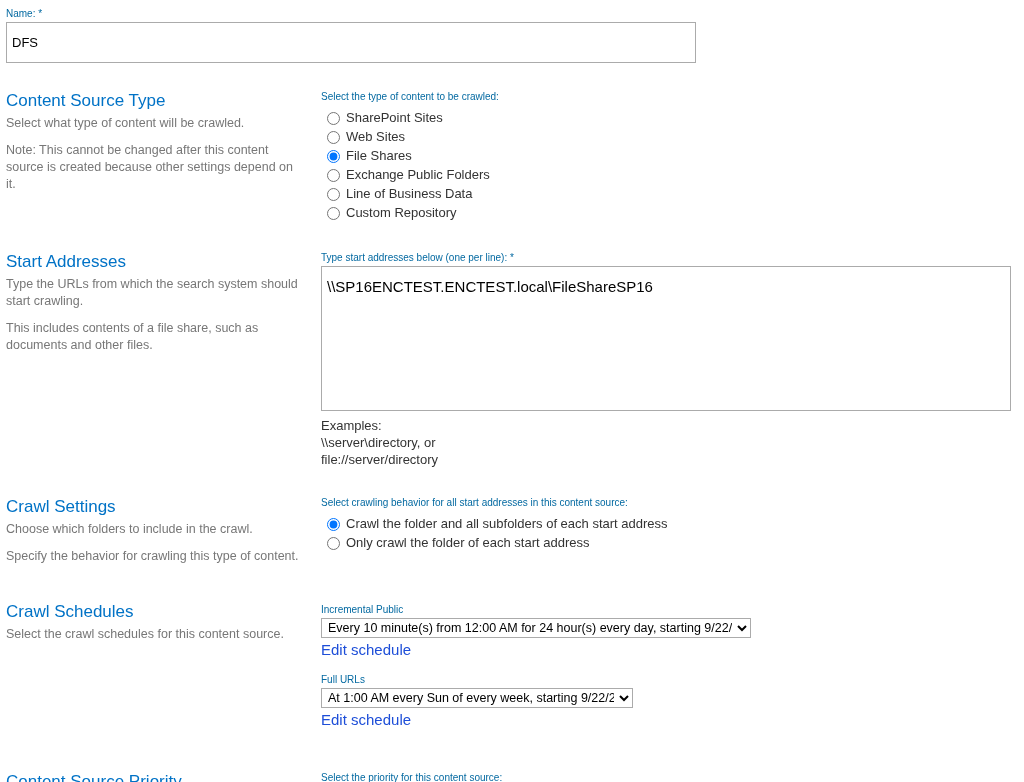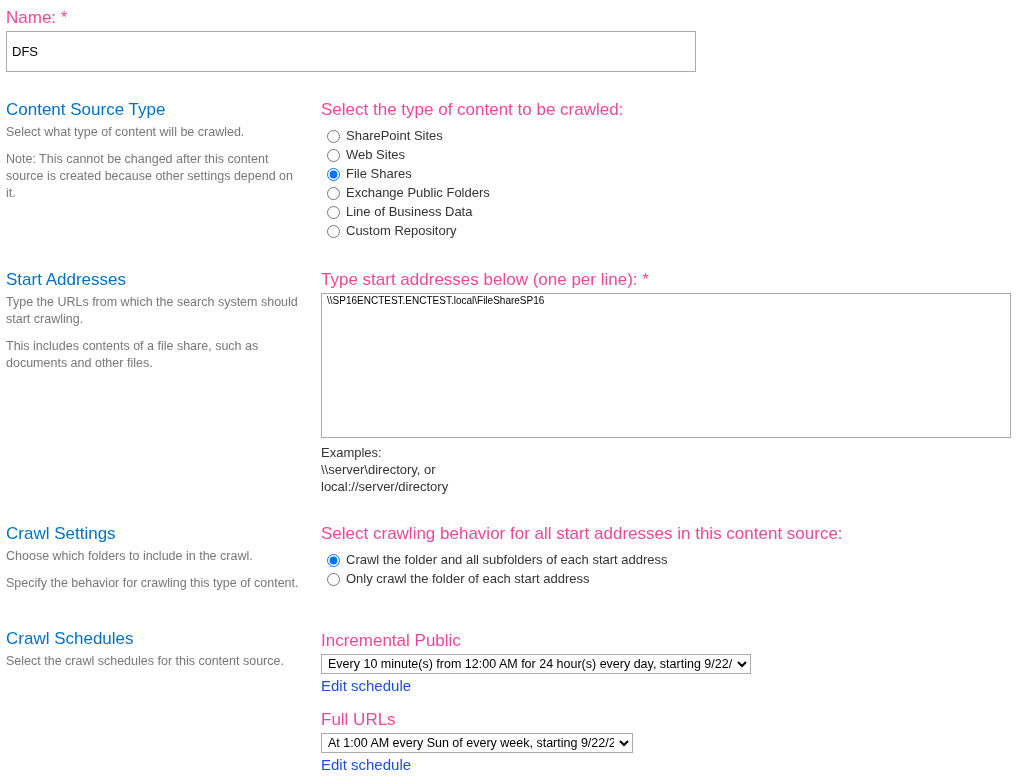--- a/index.html
+++ b/index.html
@@ -28,38 +28,38 @@
     font-weight: 400;
     margin-bottom: 4px;
   }
   .desc {
     color: #777;
     font-size: 12.5px;
     line-height: 1.35;
     margin-bottom: 10px;
   }
   .label {
-    color: #ec4899;
-    font-size: 17px;
+    color: #0369a1;
+    font-size: 10px;
     margin-bottom: 3px;
     display: block;
   }
   input[type="text"] {
     width: 690px;
     padding: 12px 5px;
     border: 1px solid #ababab;
     font-size: 13px;
     font-family: inherit;
   }
   textarea {
     width: 690px;
     height: 145px;
-    padding: 1px 5px;
+    padding: 11px 5px;
     border: 1px solid #ababab;
-    font-size: 10px;
+    font-size: 15px;
     font-family: inherit;
     resize: none;
   }
   .radio-row {
     display: flex;
     align-items: flex-end;
     margin-bottom: 4px;
   }
   .radio-row input[type="radio"] {
     margin-right: 6px;
@@ -147,21 +147,21 @@
     <div class="heading">Start Addresses</div>
     <div class="desc">Type the URLs from which the search system should start crawling.</div>
     <div class="desc">This includes contents of a file share, such as documents and other files.</div>
   </div>
   <div class="right">
     <span class="label">Type start addresses below (one per line): *</span>
     <textarea style="">\\SP16ENCTEST.ENCTEST.local\FileShareSP16</textarea>
     <div class="examples">
       <div>Examples:</div>
       <div>\\server\directory, or</div>
-      <div>local://server/directory</div>
+      <div>file://server/directory</div>
     </div>
   </div>
 </div>
 
 <div class="section">
   <div class="left">
     <div class="heading">Crawl Settings</div>
     <div class="desc">Choose which folders to include in the crawl.</div>
     <div class="desc">Specify the behavior for crawling this type of content.</div>
   </div>

